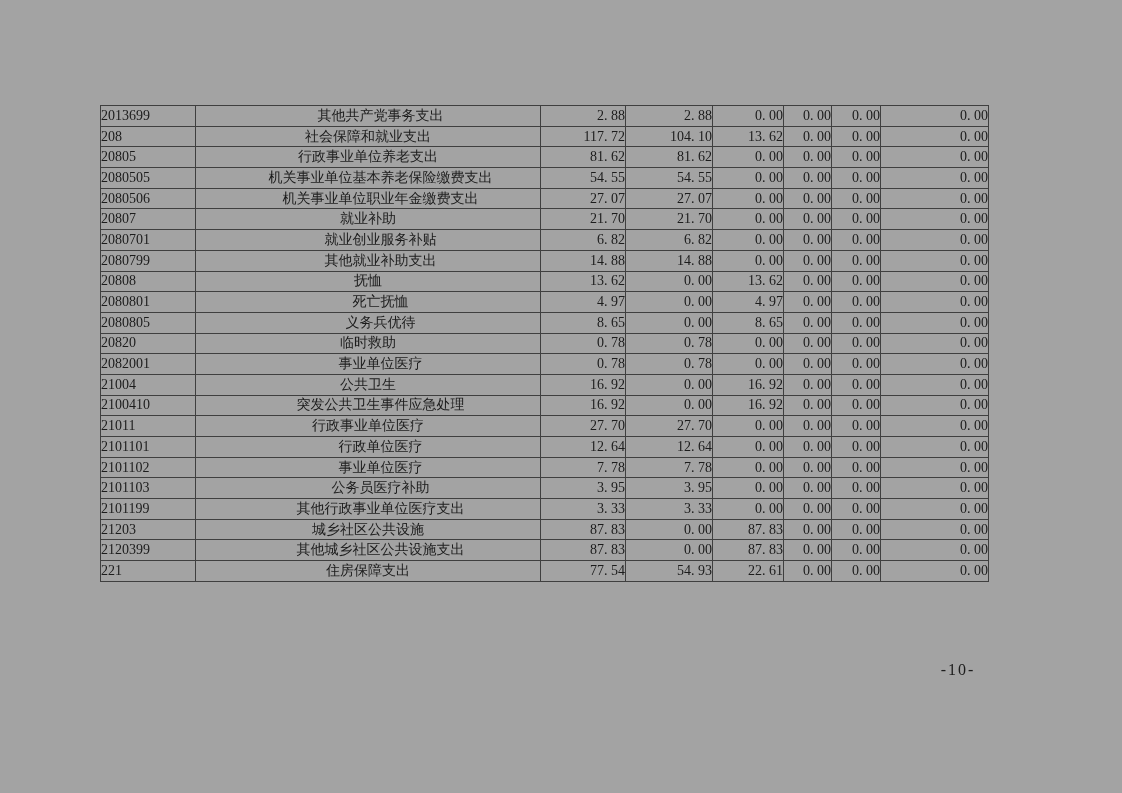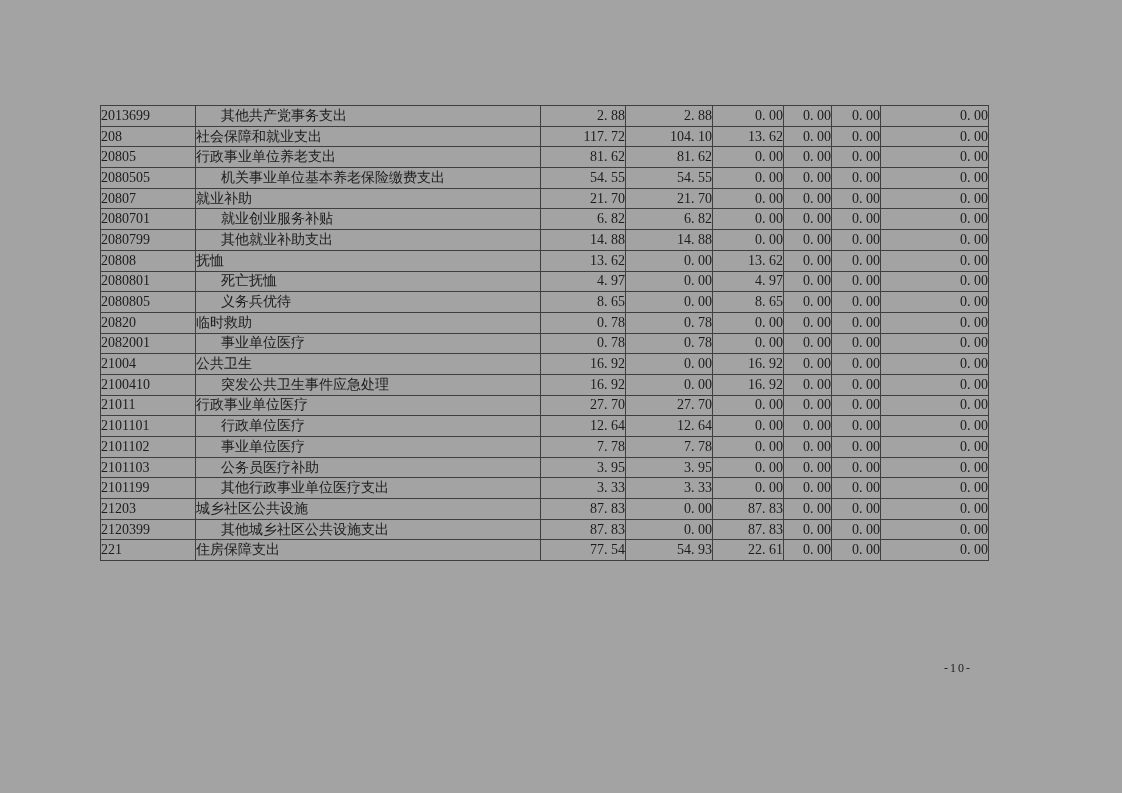--- a/index.html
+++ b/index.html
@@ -36,37 +36,37 @@
     padding: 0;
     white-space: nowrap;
     overflow: hidden;
     vertical-align: middle;
   }
   td.cell-code {
     text-align: left;
     padding-left: 8px;
   }
   td.cell-name {
-    text-align: left;
+    text-align: center;
     padding-left: 10px;
   }
   td.cell-name.indent-1 {
     padding-left: 25px;
   }
   td.cell-num {
     text-align: right;
     padding-right: 6px;
   }
   .page-number {
     position: absolute;
     left: 930px;
     top: 661px;
     width: 56px;
     text-align: center;
-    font-size: 12px;
+    font-size: 16px;
     letter-spacing: 2px;
     color: #1c1c1c;
   }
 </style>
 </head>
 <body>
 
 <div class="doc-page">
 
   <table class="budget-table">
@@ -115,20 +115,30 @@
     <td class="cell-code">2080505</td>
     <td class="cell-name indent-1">机关事业单位基本养老保险缴费支出</td>
     <td class="cell-num">54. 55</td>
     <td class="cell-num">54. 55</td>
     <td class="cell-num">0. 00</td>
     <td class="cell-num">0. 00</td>
     <td class="cell-num">0. 00</td>
     <td class="cell-num">0. 00</td>
   </tr>
         <tr>
+    <td class="cell-code">2080506</td>
+    <td class="cell-name indent-1">机关事业单位职业年金缴费支出</td>
+    <td class="cell-num">27. 07</td>
+    <td class="cell-num">27. 07</td>
+    <td class="cell-num">0. 00</td>
+    <td class="cell-num">0. 00</td>
+    <td class="cell-num">0. 00</td>
+    <td class="cell-num">0. 00</td>
+  </tr>
+        <tr>
     <td class="cell-code">20807</td>
     <td class="cell-name">就业补助</td>
     <td class="cell-num">21. 70</td>
     <td class="cell-num">21. 70</td>
     <td class="cell-num">0. 00</td>
     <td class="cell-num">0. 00</td>
     <td class="cell-num">0. 00</td>
     <td class="cell-num">0. 00</td>
   </tr>
         <tr>

